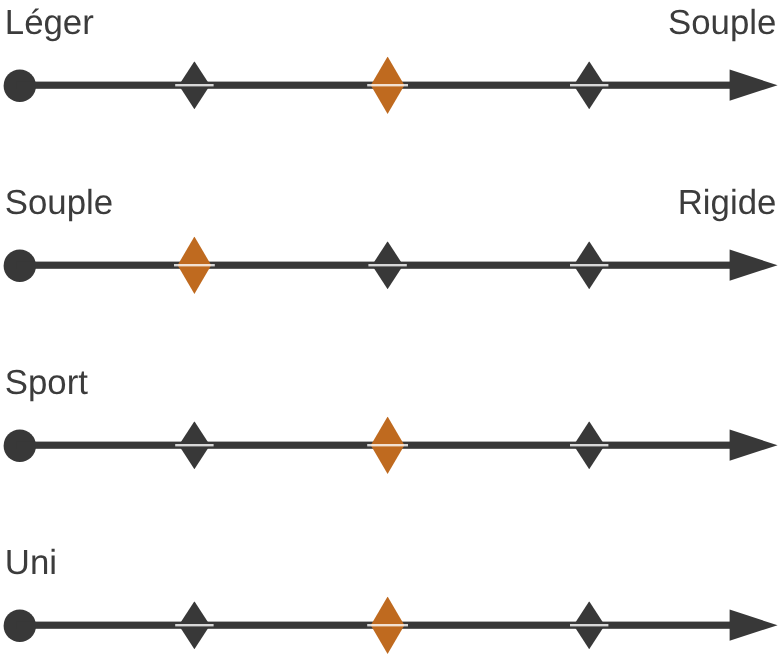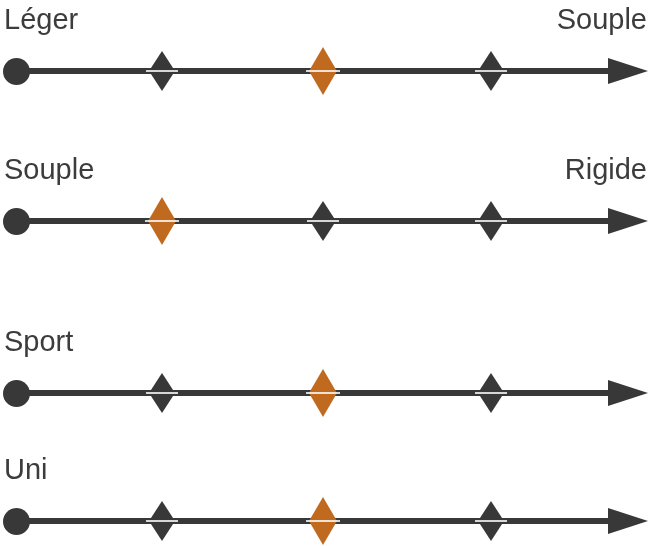--- a/index.html
+++ b/index.html
@@ -114,21 +114,21 @@
       <div class="marker" style="left: 323px;">
         <div class="diamond"></div>
         <div class="stripe"></div>
       </div>
       <div class="marker" style="left: 491px;">
         <div class="diamond"></div>
         <div class="stripe"></div>
       </div>
     </div>
 
-  <div class="scale-row" style="top: 300px; margin-top: 22px;">
+  <div class="scale-row" style="top: 300px;">
     <div class="scale-label left">Sport</div>
     <div class="start-dot"></div>
     <div class="axis-line"></div>
     <div class="arrow-head"></div>
   <div class="marker" style="left: 162px;">
         <div class="diamond"></div>
         <div class="stripe"></div>
       </div>
       <div class="marker selected" style="left: 323px;">
         <div class="diamond"></div>

